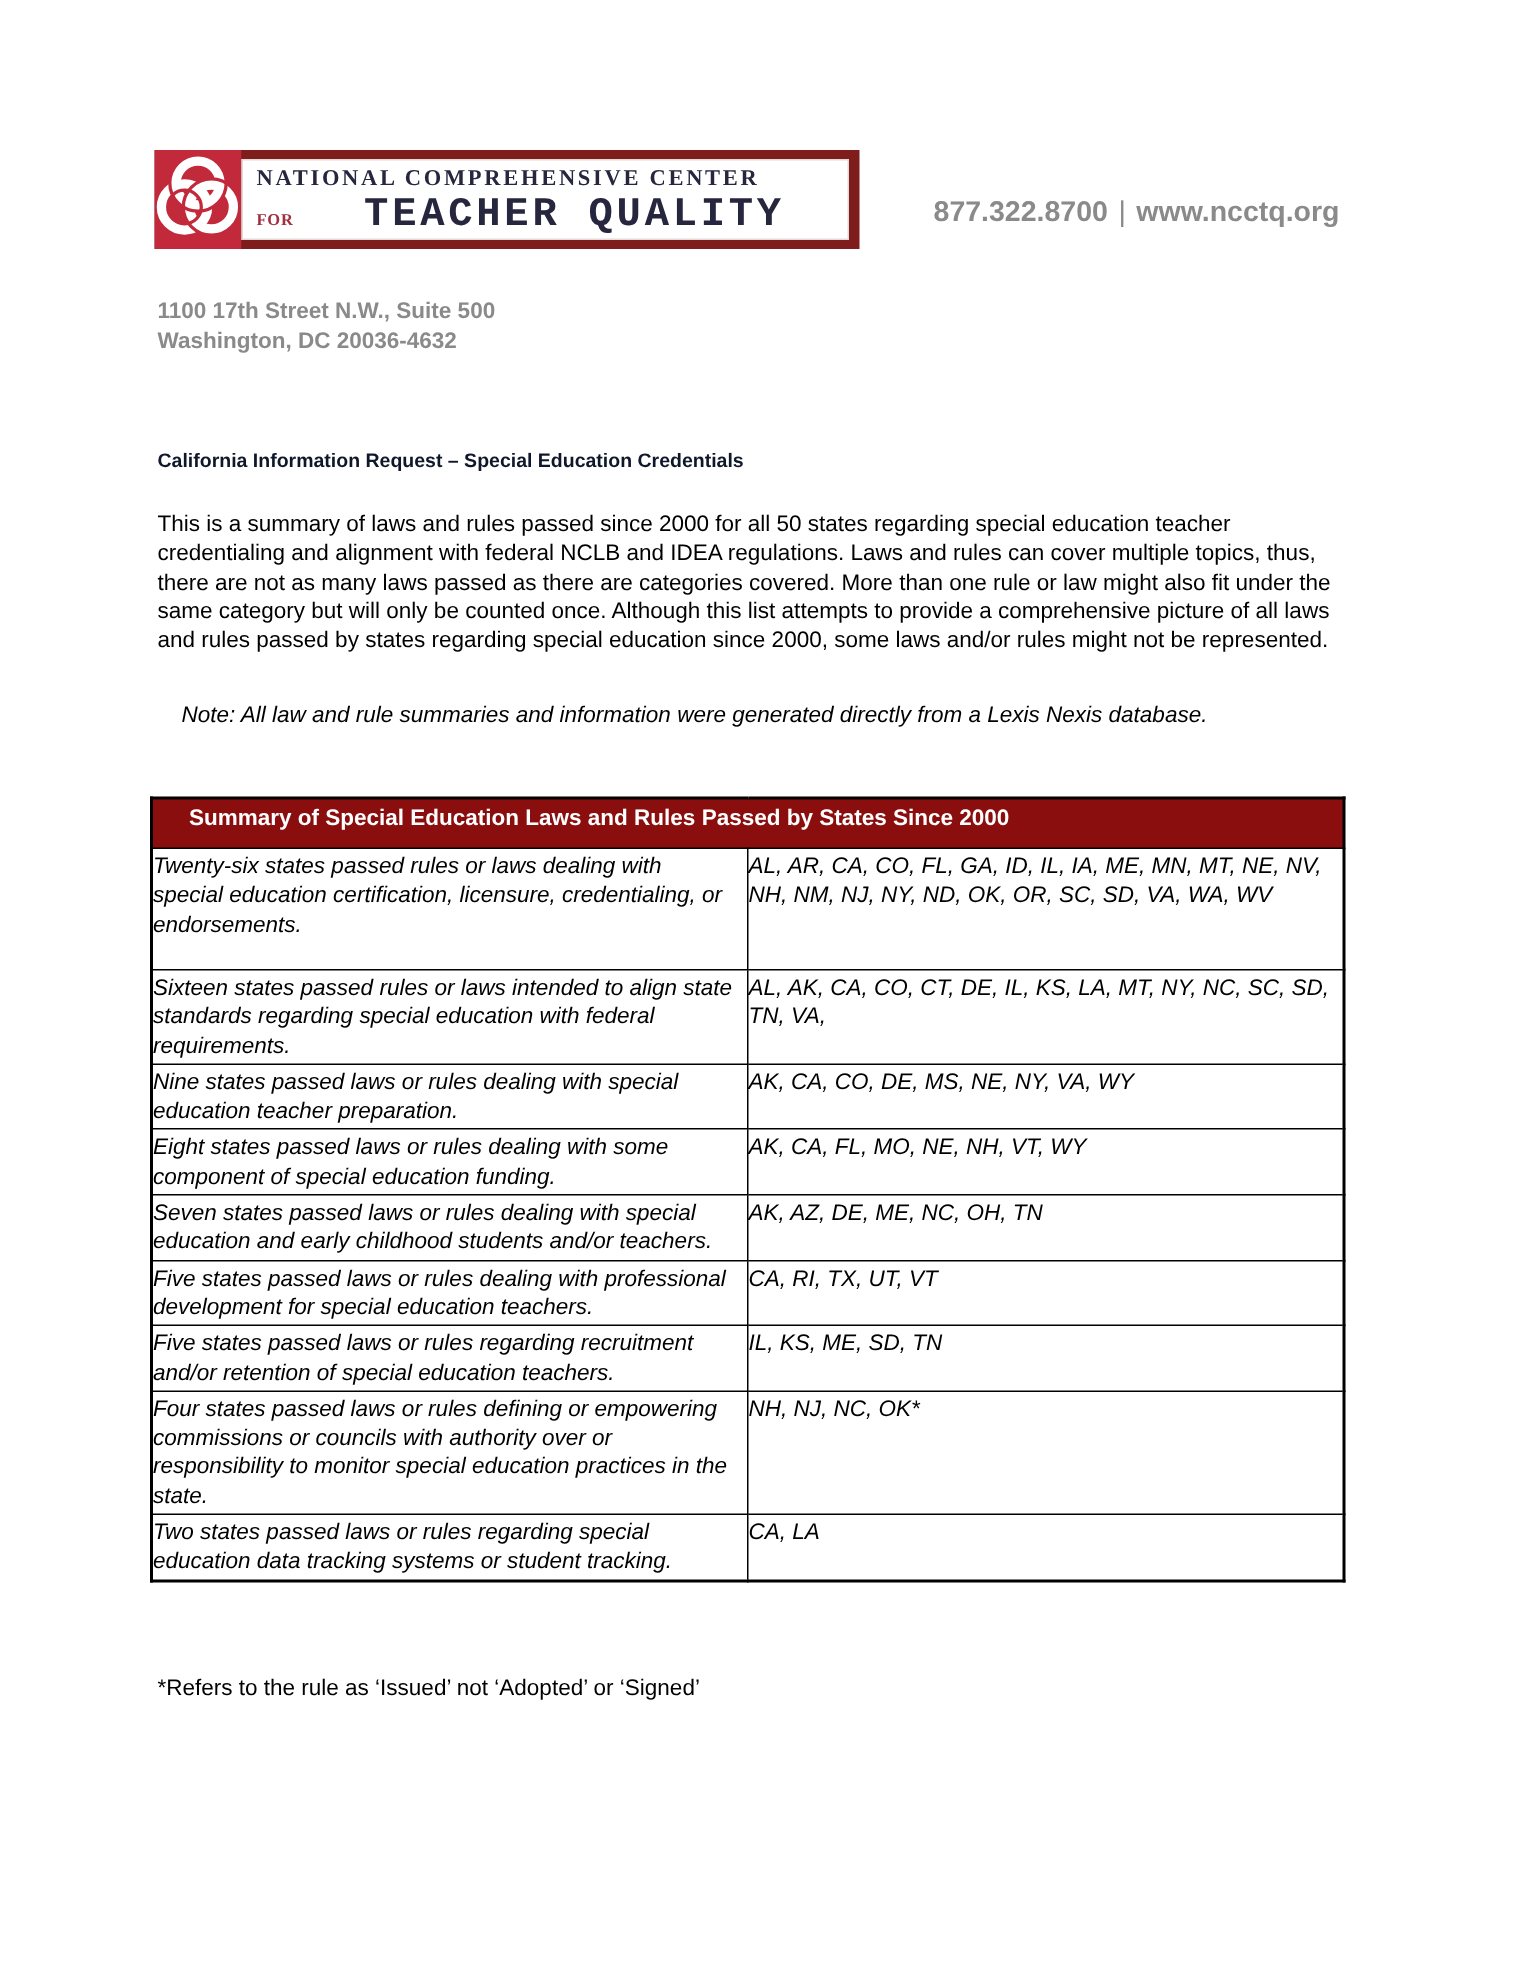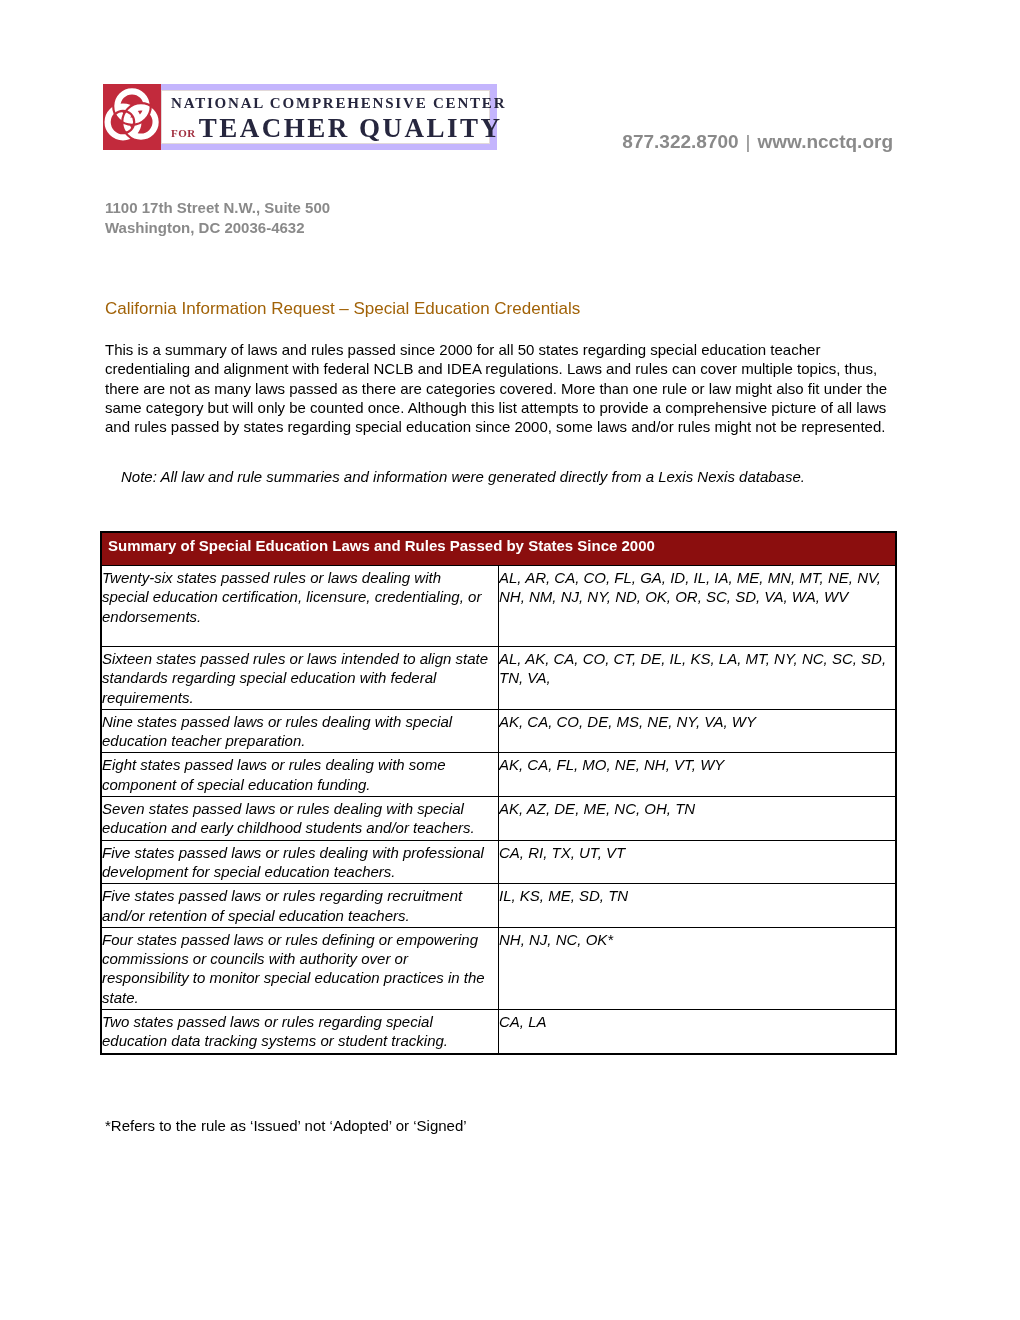--- a/index.html
+++ b/index.html
@@ -9,23 +9,23 @@
     height: 1320px;
     background: #ffffff;
     font-family: "Liberation Sans", sans-serif;
     color: #000000;
     overflow: hidden;
   }
 
   
   .logo {
     position: absolute;
-    left: 103px; top: 84px;
-    width: 394px; height: 66px;
-    background: #c4b5fd;
+    left: 103px; top: 100px;
+    width: 470px; height: 66px;
+    background: #7f1d1d;
   }
   .logo-knot {
     position: absolute;
     left: 0; top: 0; width: 58px; height: 66px;
   }
   .logo-textbox {
     position: absolute;
     left: 58px; top: 6px; right: 7px; bottom: 6px;
     background: #ffffff;
     border: 1px solid #e2d9d9;
@@ -44,25 +44,26 @@
   .logo-line2 { line-height: 30px; }
   .logo-for {
     font-family: "Liberation Serif", serif;
     font-weight: 700;
     font-size: 11px;
     letter-spacing: 0.5px;
     color: #A12F3F;
     margin-right: 3px;
   }
   .logo-teacherquality {
-    font-family: Liberation Serif, serif;
+    font-family: Liberation Mono, monospace;
     font-weight: 600;
     font-size: 27px;
     letter-spacing: 2.5px;
     color: #26263E;
+    margin-left: 44px;
   }
 
   
   .contact {
     position: absolute;
     top: 131px; right: 127px;
     font-size: 19px;
     font-weight: bold;
     color: #8A8A8A;
   }
@@ -73,23 +74,23 @@
     font-size: 15px;
     font-weight: bold;
     color: #8A8A8A;
     line-height: 20px;
   }
 
   
   .doc-title {
     position: absolute;
     left: 105px; top: 299px;
-    font-size: 17px;
-    font-weight: normal;
-    color: #a16207;
+    font-size: 13px;
+    font-weight: bold;
+    color: #0f172a;
   }
   .intro {
     position: absolute;
     left: 105px; top: 340px;
     width: 797px;
     font-size: 15px;
     line-height: 19.3px;
   }
   .note {
     position: absolute;
@@ -112,21 +113,21 @@
     border: 2px solid #000000;
     table-layout: fixed;
   }
   table.summary th {
     background: #8B0E0E;
     color: #ffffff;
     font-size: 15px;
     font-weight: bold;
     text-align: left;
     vertical-align: top;
-    padding: 4px 6px 11px 6px;
+    padding: 4px 6px 11px 24px;
     border: 1.5px solid #000000;
   }
   table.summary td {
     border: 1.5px solid #000000;
     font-size: 15px;
     line-height: 19.3px;
     vertical-align: top;
     padding: 2px 8px 2px 0;
     font-style: italic;
   }

